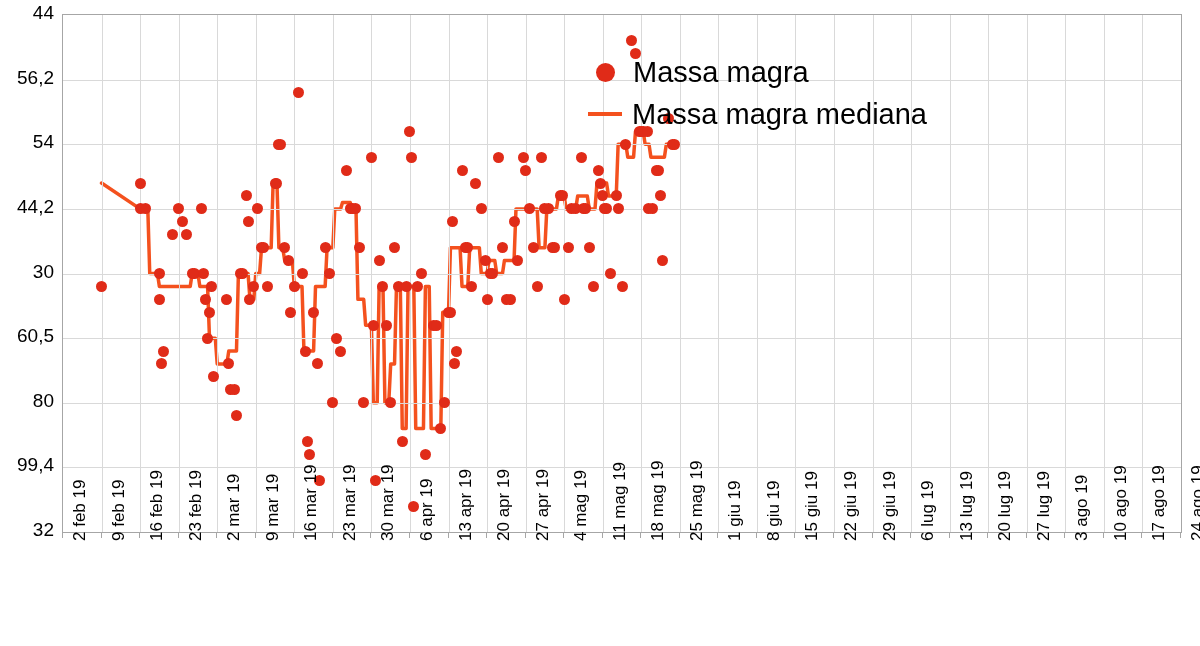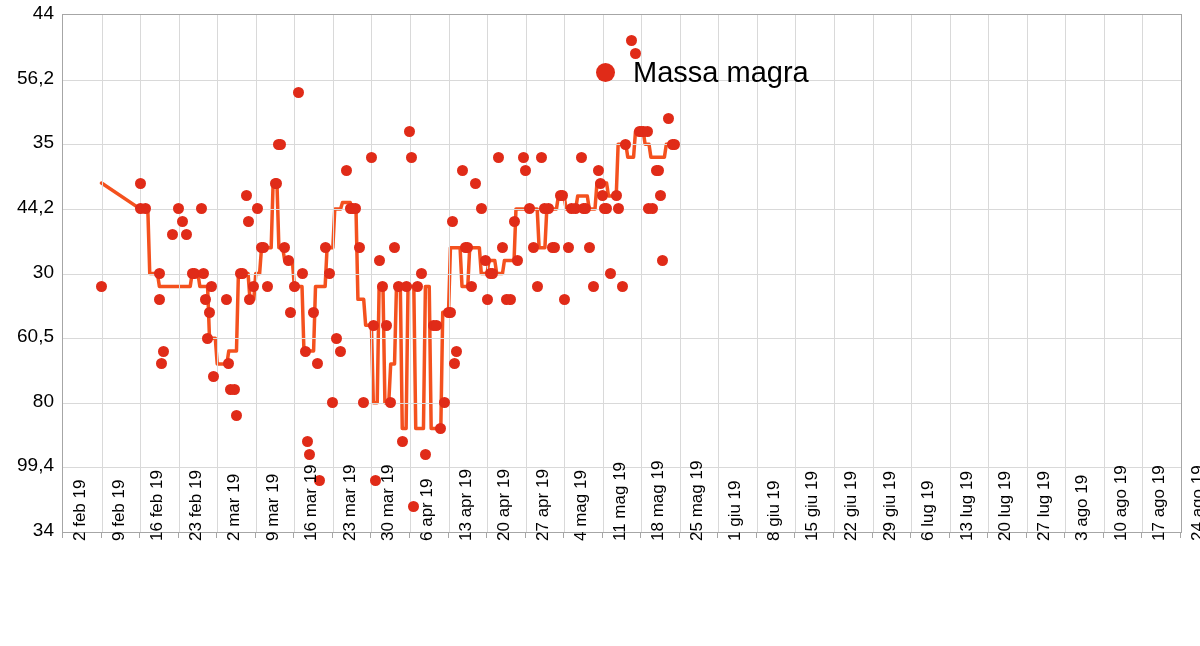--- a/index.html
+++ b/index.html
@@ -209,27 +209,27 @@
       <div class="dot" style="left: 595.624px; top: 155.1px; background: rgb(224, 43, 24);"></div>
       <div class="dot" style="left: 597.552px; top: 180.95px; background: rgb(224, 43, 24);"></div>
       <div class="dot" style="left: 599.479px; top: 245.575px; background: rgb(224, 43, 24);"></div>
       <div class="dot" style="left: 605.262px; top: 103.4px; background: rgb(224, 43, 24);"></div>
       <div class="dot" style="left: 609.117px; top: 129.25px; background: rgb(224, 43, 24);"></div>
       <div class="dot" style="left: 611.045px; top: 129.25px; background: rgb(224, 43, 24);"></div>
     </div>
   <div id="ylabels">
       <div class="ylabel" style="width: 52px; left: 2px; top: 2px;">44</div>
       <div class="ylabel" style="width: 52px; left: 2px; top: 66.625px;">56,2</div>
-      <div class="ylabel" style="width: 52px; left: 2px; top: 131.25px;">35</div>
+      <div class="ylabel" style="width: 52px; left: 2px; top: 131.25px;">54</div>
       <div class="ylabel" style="width: 52px; left: 2px; top: 195.875px;">44,2</div>
       <div class="ylabel" style="width: 52px; left: 2px; top: 260.5px;">30</div>
       <div class="ylabel" style="width: 52px; left: 2px; top: 325.125px;">60,5</div>
       <div class="ylabel" style="width: 52px; left: 2px; top: 389.75px;">80</div>
       <div class="ylabel" style="width: 52px; left: 2px; top: 454.375px;">99,4</div>
-      <div class="ylabel" style="width: 52px; left: 2px; top: 519px;">34</div>
+      <div class="ylabel" style="width: 52px; left: 2px; top: 519px;">32</div>
     </div>
   <div id="xlabels">
       <div class="xlabel" style="left: 70px; top: 541px;">2 feb 19</div>
       <div style="position: absolute; left: 62px; top: 532px; width: 1px; height: 6px; background: rgb(166, 166, 166);"></div>
       <div class="xlabel" style="left: 108.552px; top: 541px;">9 feb 19</div>
       <div style="position: absolute; left: 100.552px; top: 532px; width: 1px; height: 6px; background: rgb(166, 166, 166);"></div>
       <div class="xlabel" style="left: 147.103px; top: 541px;">16 feb 19</div>
       <div style="position: absolute; left: 139.103px; top: 532px; width: 1px; height: 6px; background: rgb(166, 166, 166);"></div>
       <div class="xlabel" style="left: 185.655px; top: 541px;">23 feb 19</div>
       <div style="position: absolute; left: 177.655px; top: 532px; width: 1px; height: 6px; background: rgb(166, 166, 166);"></div>
@@ -285,14 +285,18 @@
       <div style="position: absolute; left: 1141.45px; top: 532px; width: 1px; height: 6px; background: rgb(166, 166, 166);"></div>
       <div class="xlabel" style="left: 1188px; top: 541px;">24 ago 19</div>
       <div style="position: absolute; left: 1180px; top: 532px; width: 1px; height: 6px; background: rgb(166, 166, 166);"></div>
     </div>
 
   <div id="legend">
     <div class="leg-row">
       <span class="leg-dot"></span>
       <span class="leg-text">Massa magra</span>
     </div>
+    <div class="leg-row">
+      <span class="leg-line"></span>
+      <span class="leg-text">Massa magra mediana</span>
+    </div>
   </div>
 </div>
 
 </body></html>

